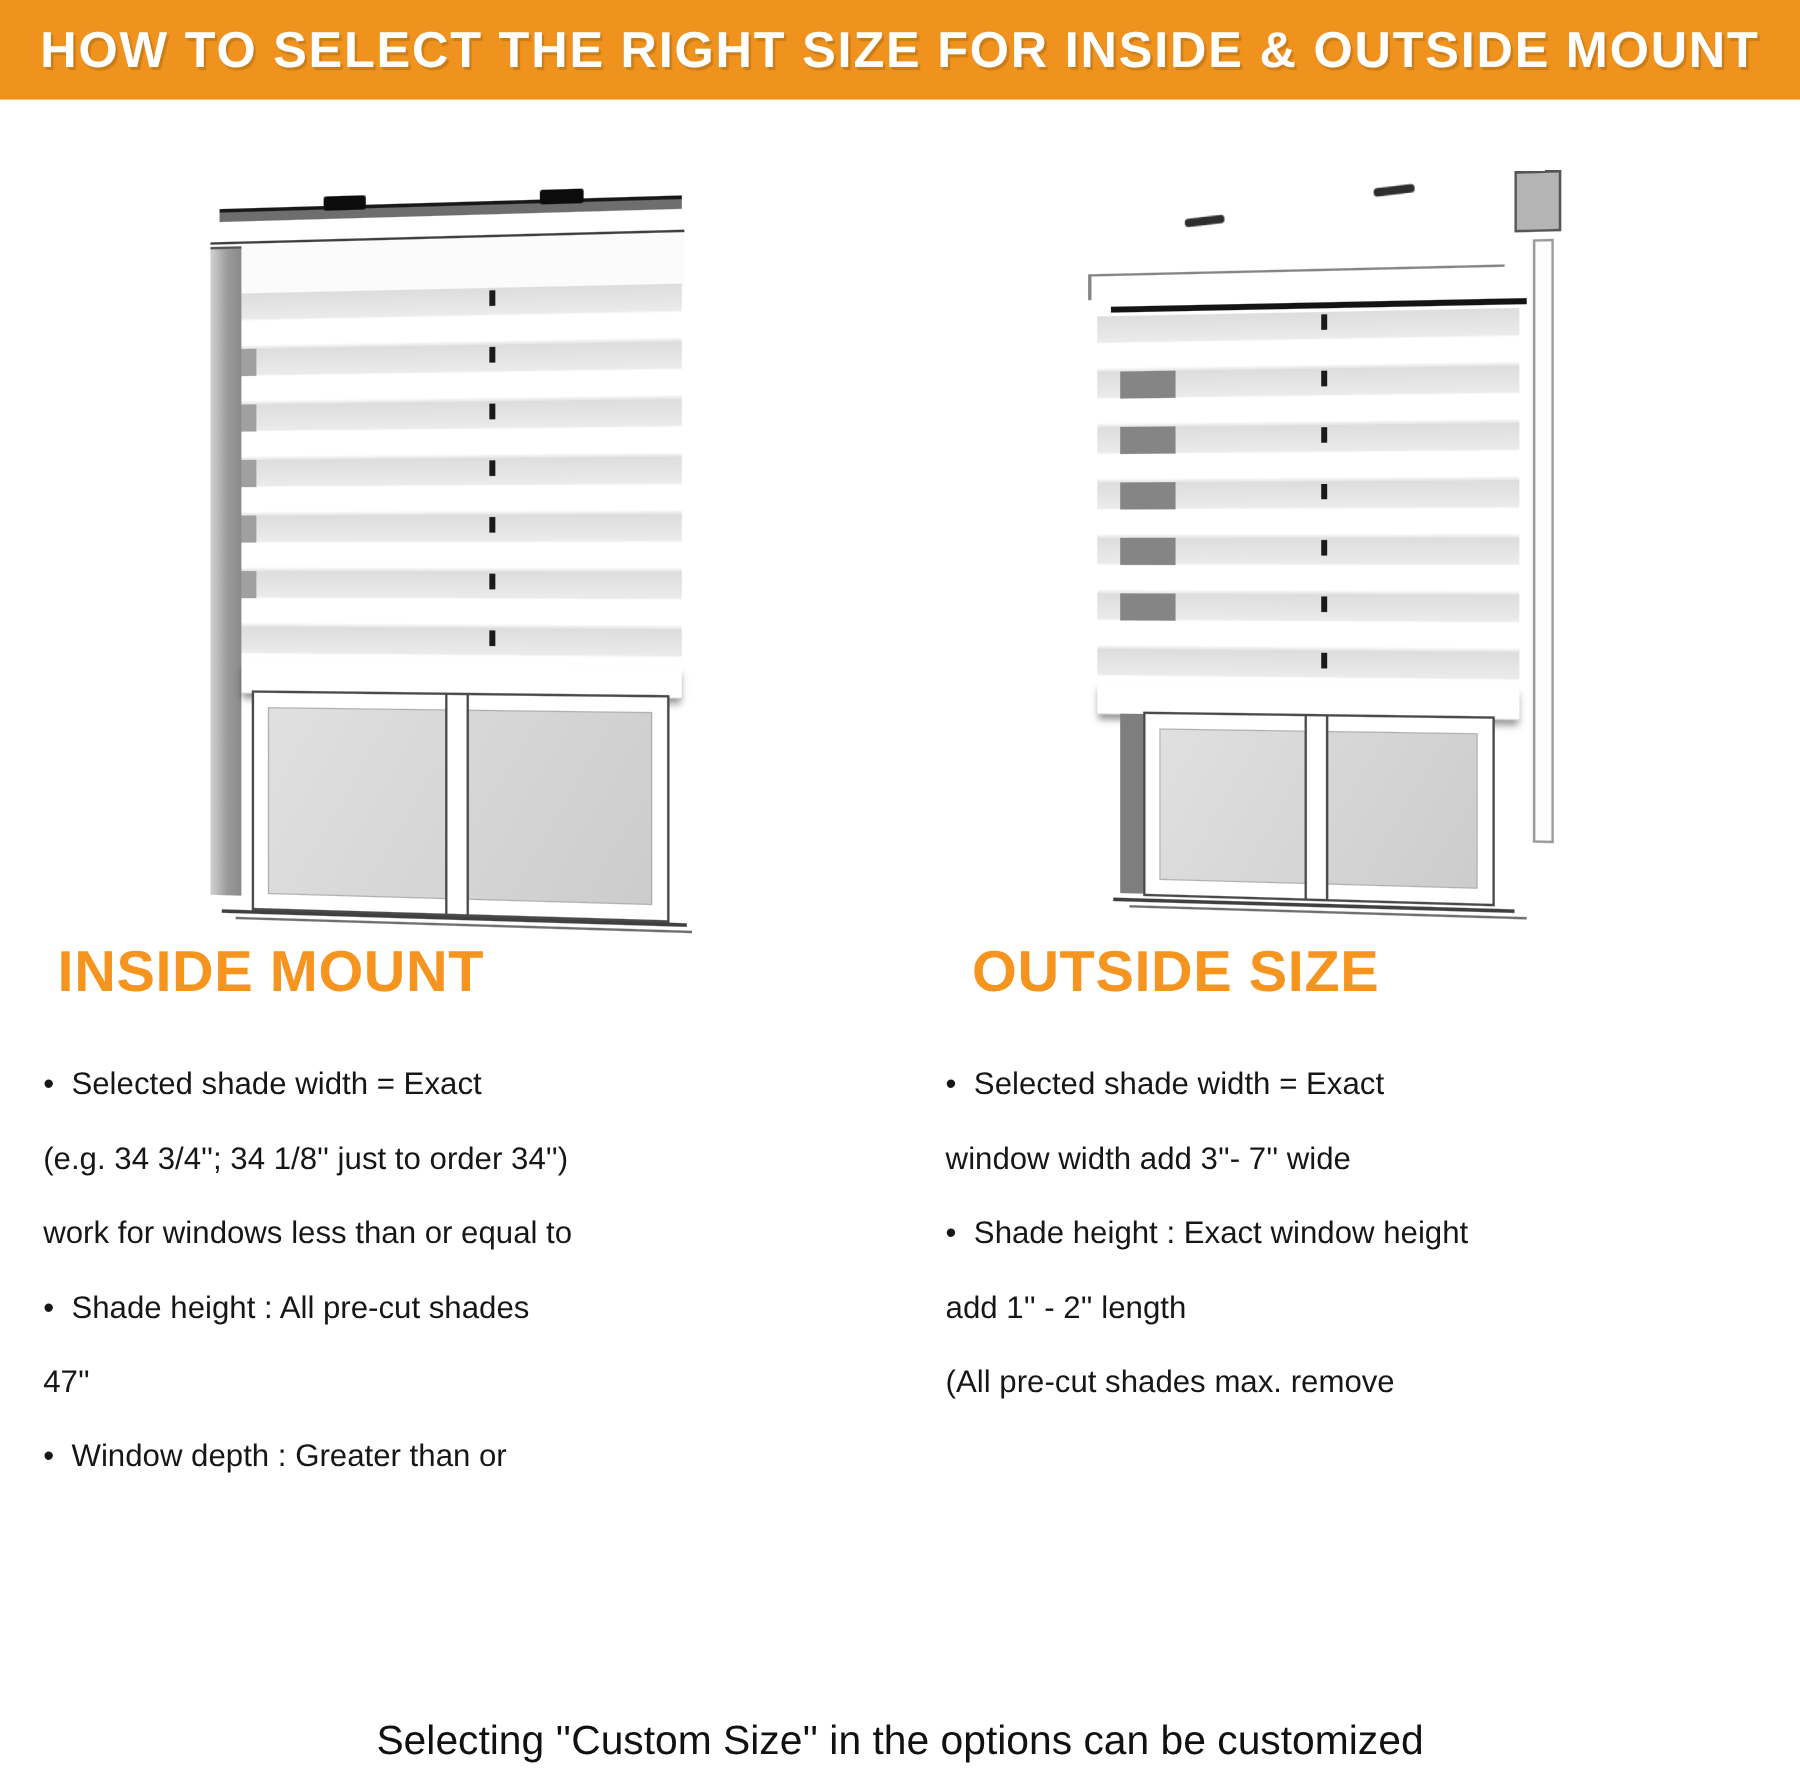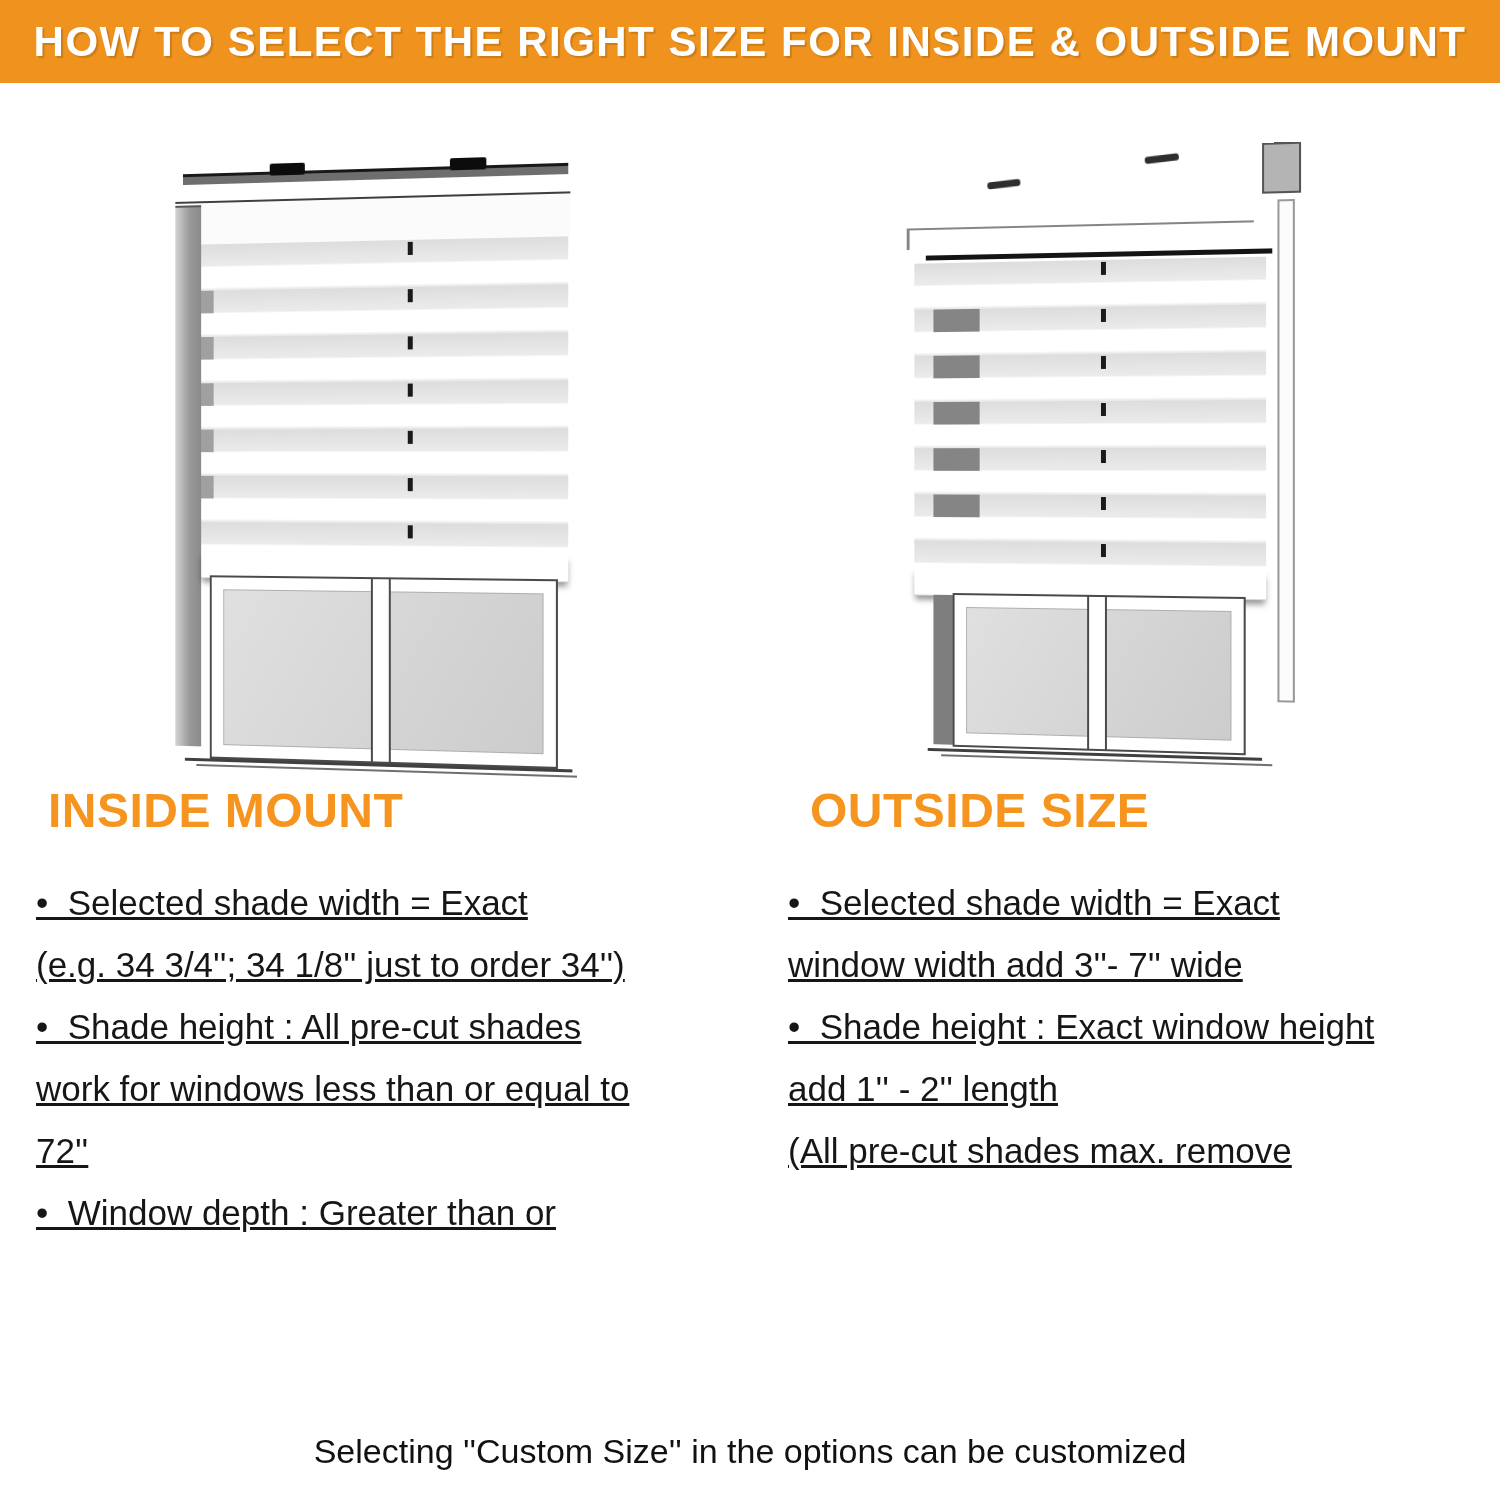--- a/index.html
+++ b/index.html
@@ -79,21 +79,21 @@
   .fig-outside .side-rail{right:12px;top:56px;width:13px;bottom:74px;background:#fcfcfc;border:2px solid #9a9a9a;}
   .fig-outside .sill{left:30px;top:605px;right:44px;height:3px;}
   .fig-outside .sill2{left:44px;top:611px;right:34px;height:2px;}
 
   
   .mount-heading{position:absolute;font-size:48px;font-weight:bold;color:#F5941E;letter-spacing:0.5px;white-space:pre;}
   .h-inside{left:48px;top:783px;}
   .h-outside{left:810px;top:783px;}
 
   
-  .textcol{position:absolute;top:872px;font-size:35px;line-height:62px;color:#161616;text-decoration:underline;}
+  .textcol{position:absolute;top:872px;font-size:26px;line-height:62px;color:#161616;}
   .textcol .line{white-space:pre;}
   .t-inside{left:36px;width:720px;}
   .t-outside{left:788px;width:712px;}
 
   
   .footer-note{
     position:absolute;left:0;top:1432px;width:100%;text-align:center;
     font-size:34px;color:#111111;white-space:pre;
   }
 </style>
@@ -146,23 +146,23 @@
       <div class="sill2"></div>
     </div>
   </div>
 
   <div class="mount-heading h-inside">INSIDE MOUNT</div>
   <div class="mount-heading h-outside">OUTSIDE SIZE</div>
 
   <div class="textcol t-inside">
     <div class="line">•  Selected shade width = Exact</div>
     <div class="line">(e.g. 34 3/4''; 34 1/8'' just to order 34'')</div>
+    <div class="line">work for windows less than or equal to</div>
     <div class="line">•  Shade height : All pre-cut shades</div>
-    <div class="line">work for windows less than or equal to</div>
-    <div class="line">72''</div>
+    <div class="line">47''</div>
     <div class="line">•  Window depth : Greater than or</div>
   </div>
 
   <div class="textcol t-outside">
     <div class="line">•  Selected shade width = Exact</div>
     <div class="line">window width add 3''- 7'' wide</div>
     <div class="line">•  Shade height : Exact window height</div>
     <div class="line">add 1'' - 2'' length</div>
     <div class="line">(All pre-cut shades max. remove</div>
   </div>

